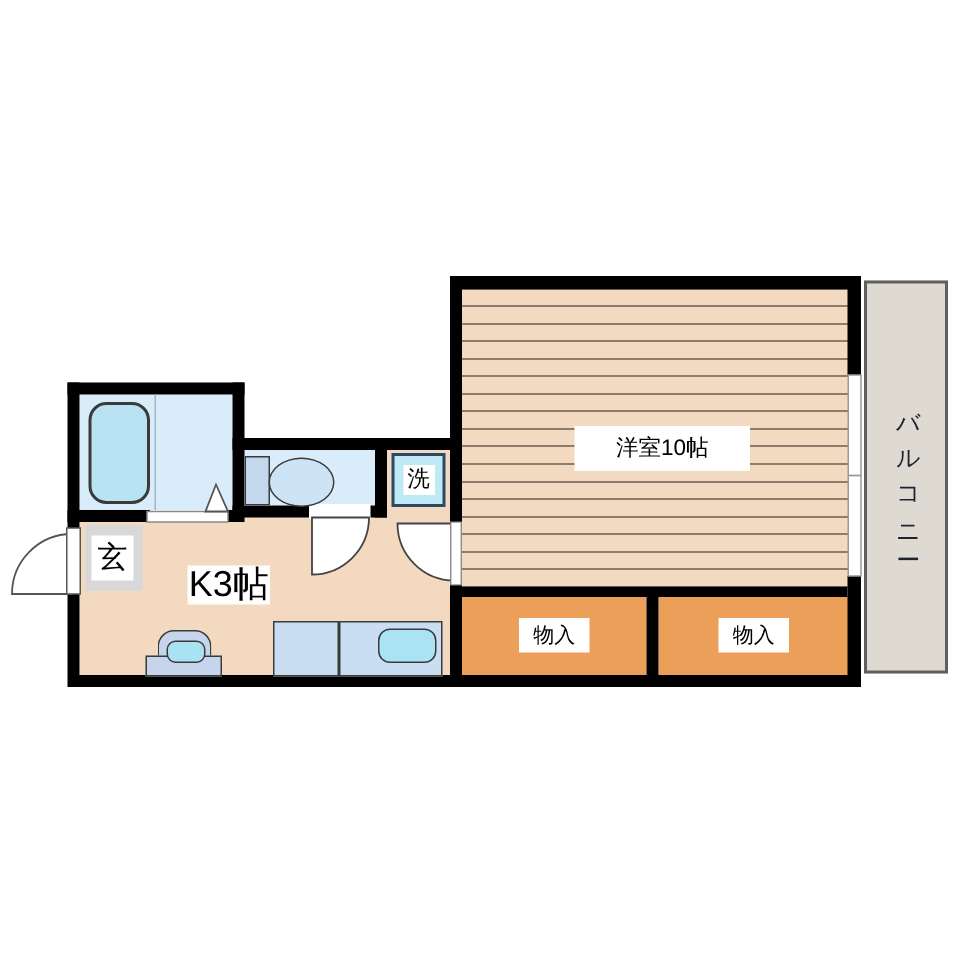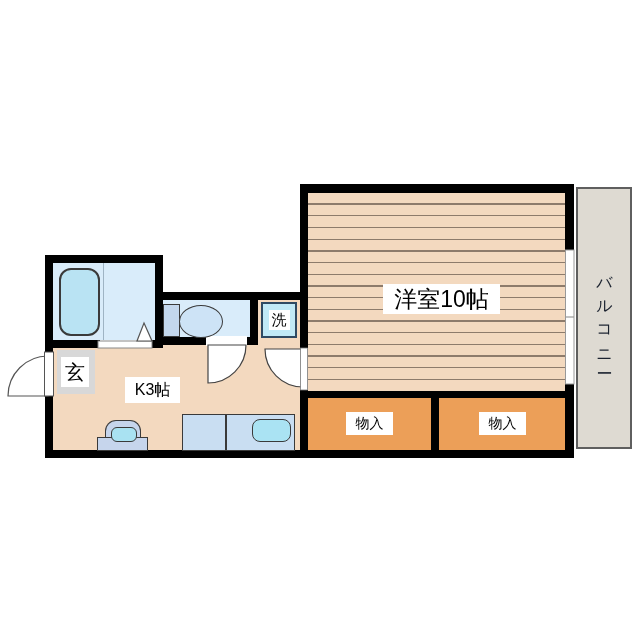--- a/index.html
+++ b/index.html
@@ -42,22 +42,22 @@
   .sink{background:#aae3f3;border:1.5px solid #3a3a3a;border-radius:8px;}
   .stove-base{background:#c6d5ec;border:1.5px solid #3a3a3a;}
   .stove-arch{background:#c6d5ec;border:1.5px solid #3a3a3a;border-radius:11px 11px 0 0;border-bottom:none;}
   .burner{background:#a9e2f2;border:1.5px solid #3a3a3a;border-radius:6px;}
   
   .roomlabel{
     position:absolute;box-sizing:border-box;background:#ffffff;color:#000;
     display:flex;align-items:center;justify-content:center;line-height:1.05;
     white-space:nowrap;
   }
-  .lbl-living{font-size:23px;}
-  .lbl-kitchen{font-size:16px;}
+  .lbl-living{font-size:15px;}
+  .lbl-kitchen{font-size:24px;}
   .lbl-storage{font-size:14px;}
   .lbl-genkan{font-size:20px;}
   svg{position:absolute;left:0;top:0;}
 </style>
 </head>
 <body>
 
 <div class="abs" style="left:0;top:0;width:640px;height:640px;">
 
   <div class="abs floor-living" style="left:308px;top:193px;width:258px;height:198px;"></div>

